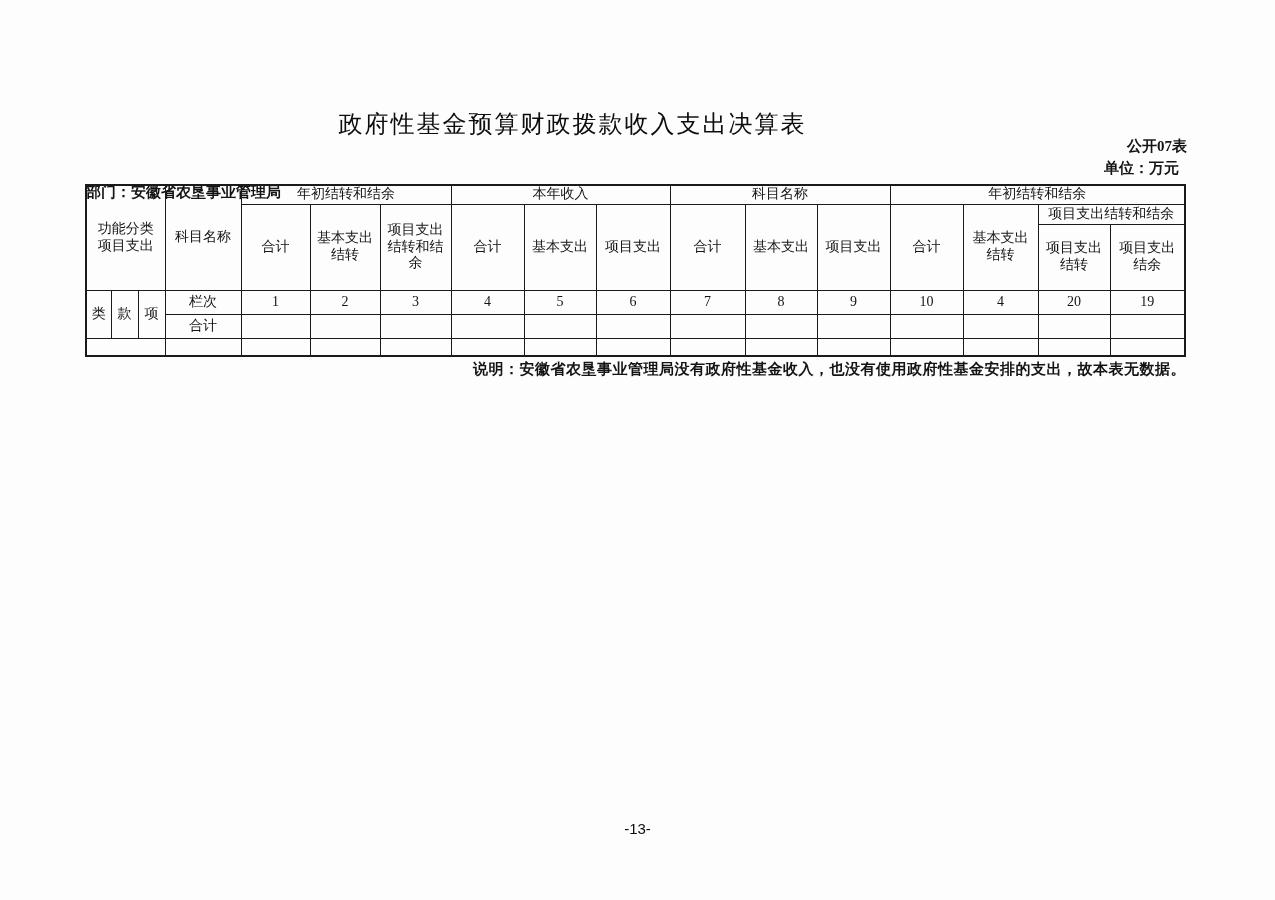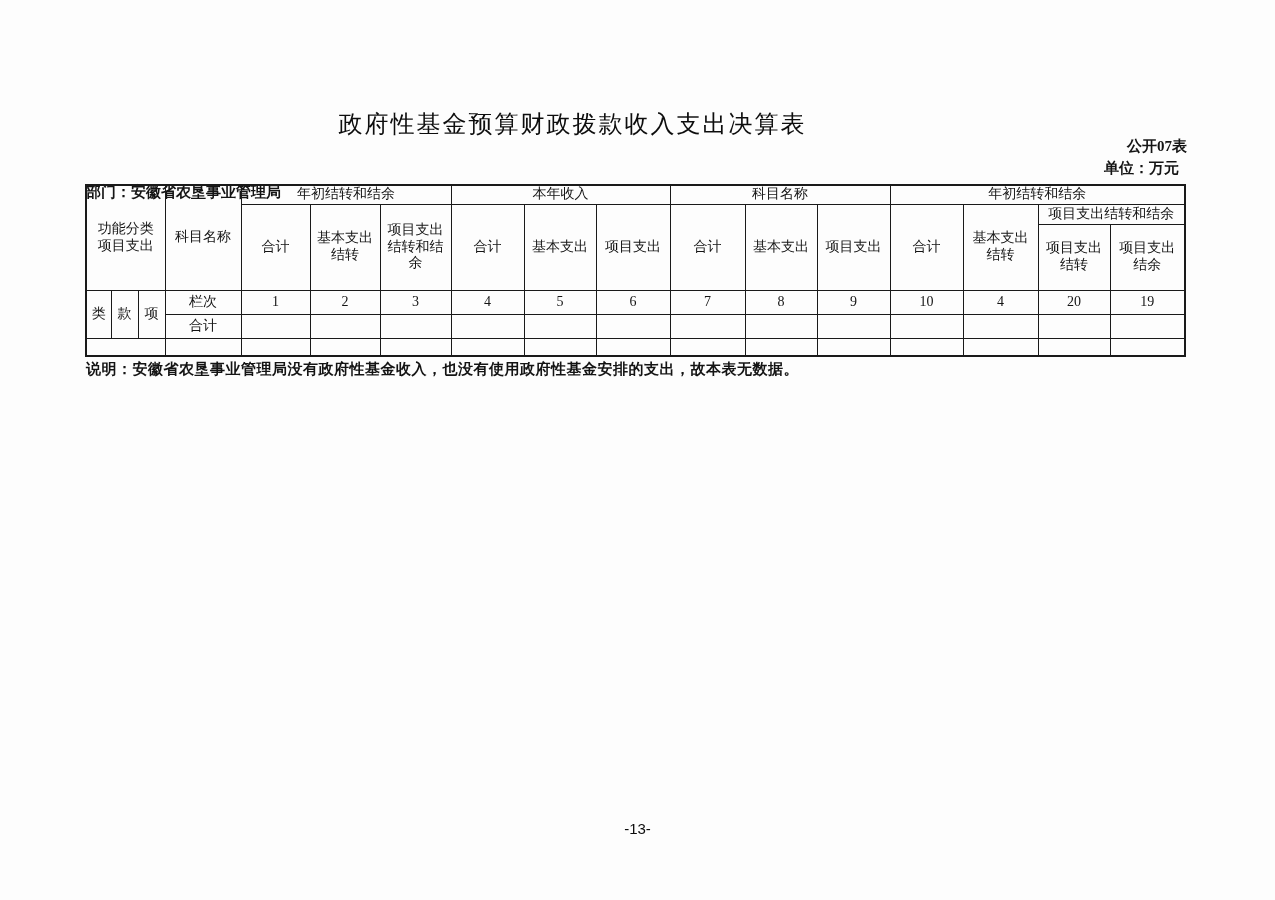--- a/index.html
+++ b/index.html
@@ -79,20 +79,21 @@
   tr.r6 { height: 18px; }
   td.num { font-weight: normal; font-size: 14px; }
   .note-text {
     position: absolute;
     left: 86px;
     top: 360px;
     width: 1100px;
     font-size: 15px;
     font-weight: bold;
     letter-spacing: 0.5px;
+    text-align: right;
   }
   .page-number {
     position: absolute;
     left: 0;
     top: 820px;
     width: 1275px;
     text-align: center;
     font-family: "Liberation Sans", "DejaVu Sans", sans-serif;
     font-size: 15px;
     color: #0d0d0d;

